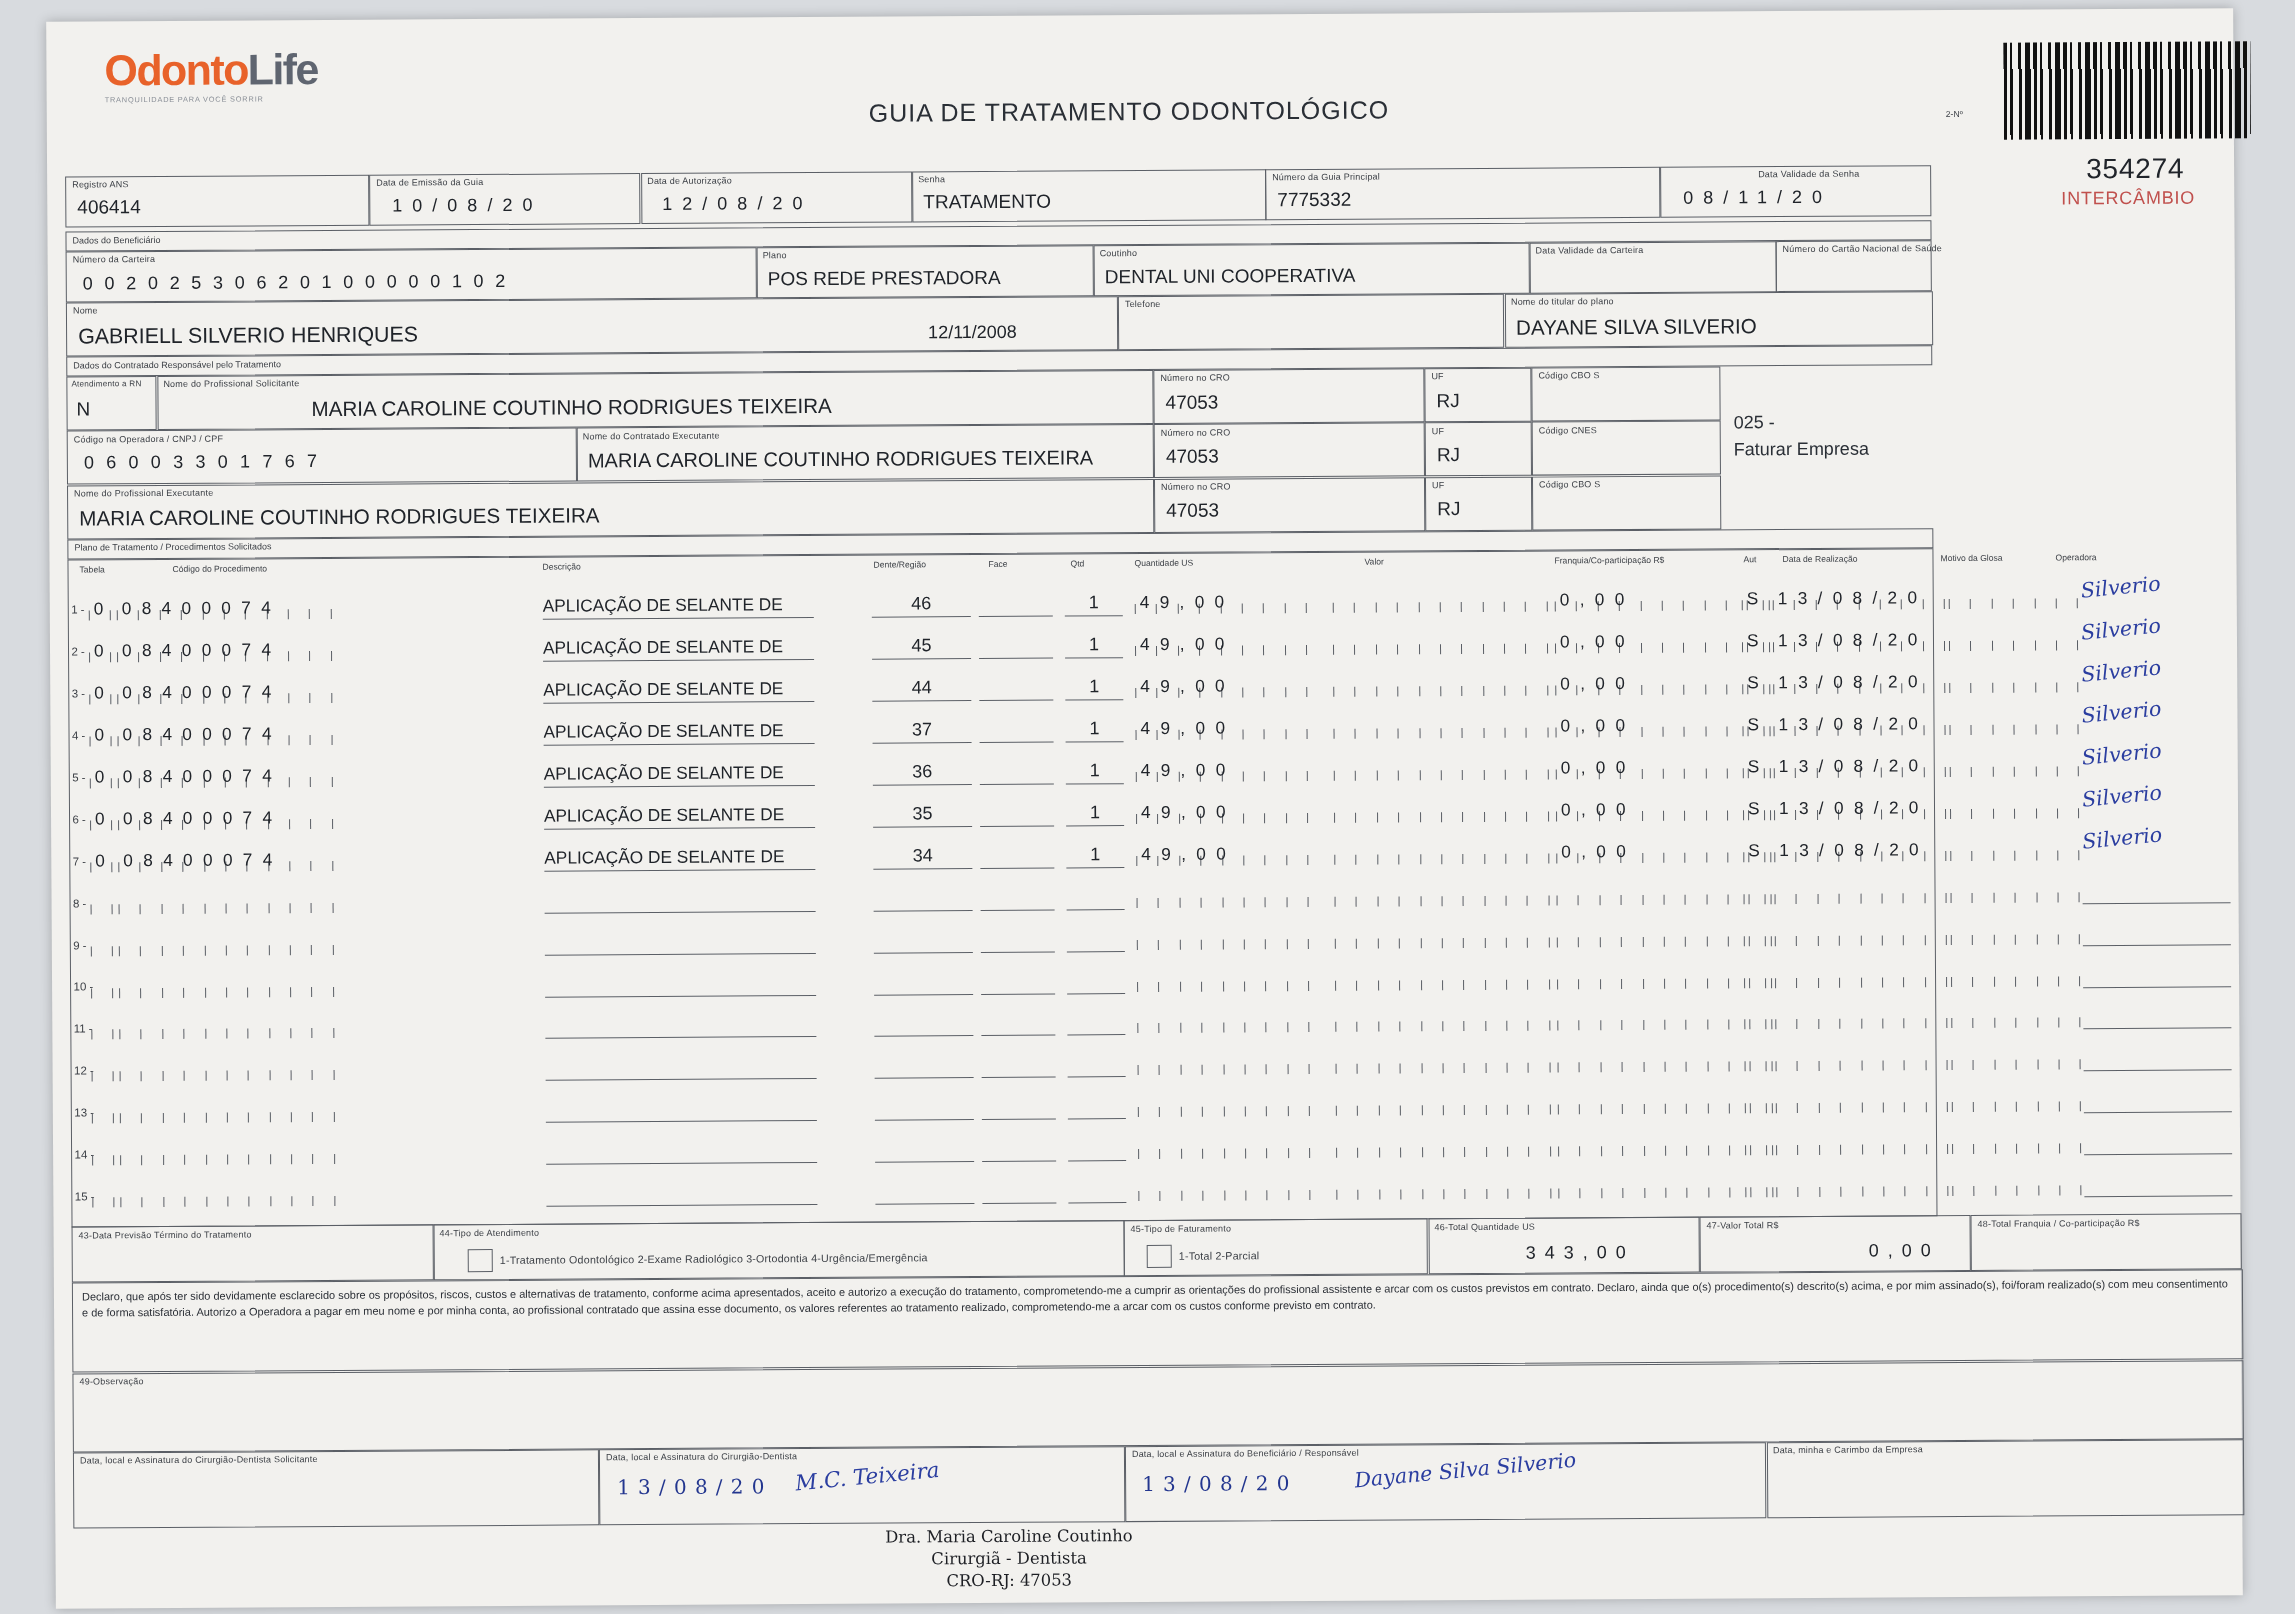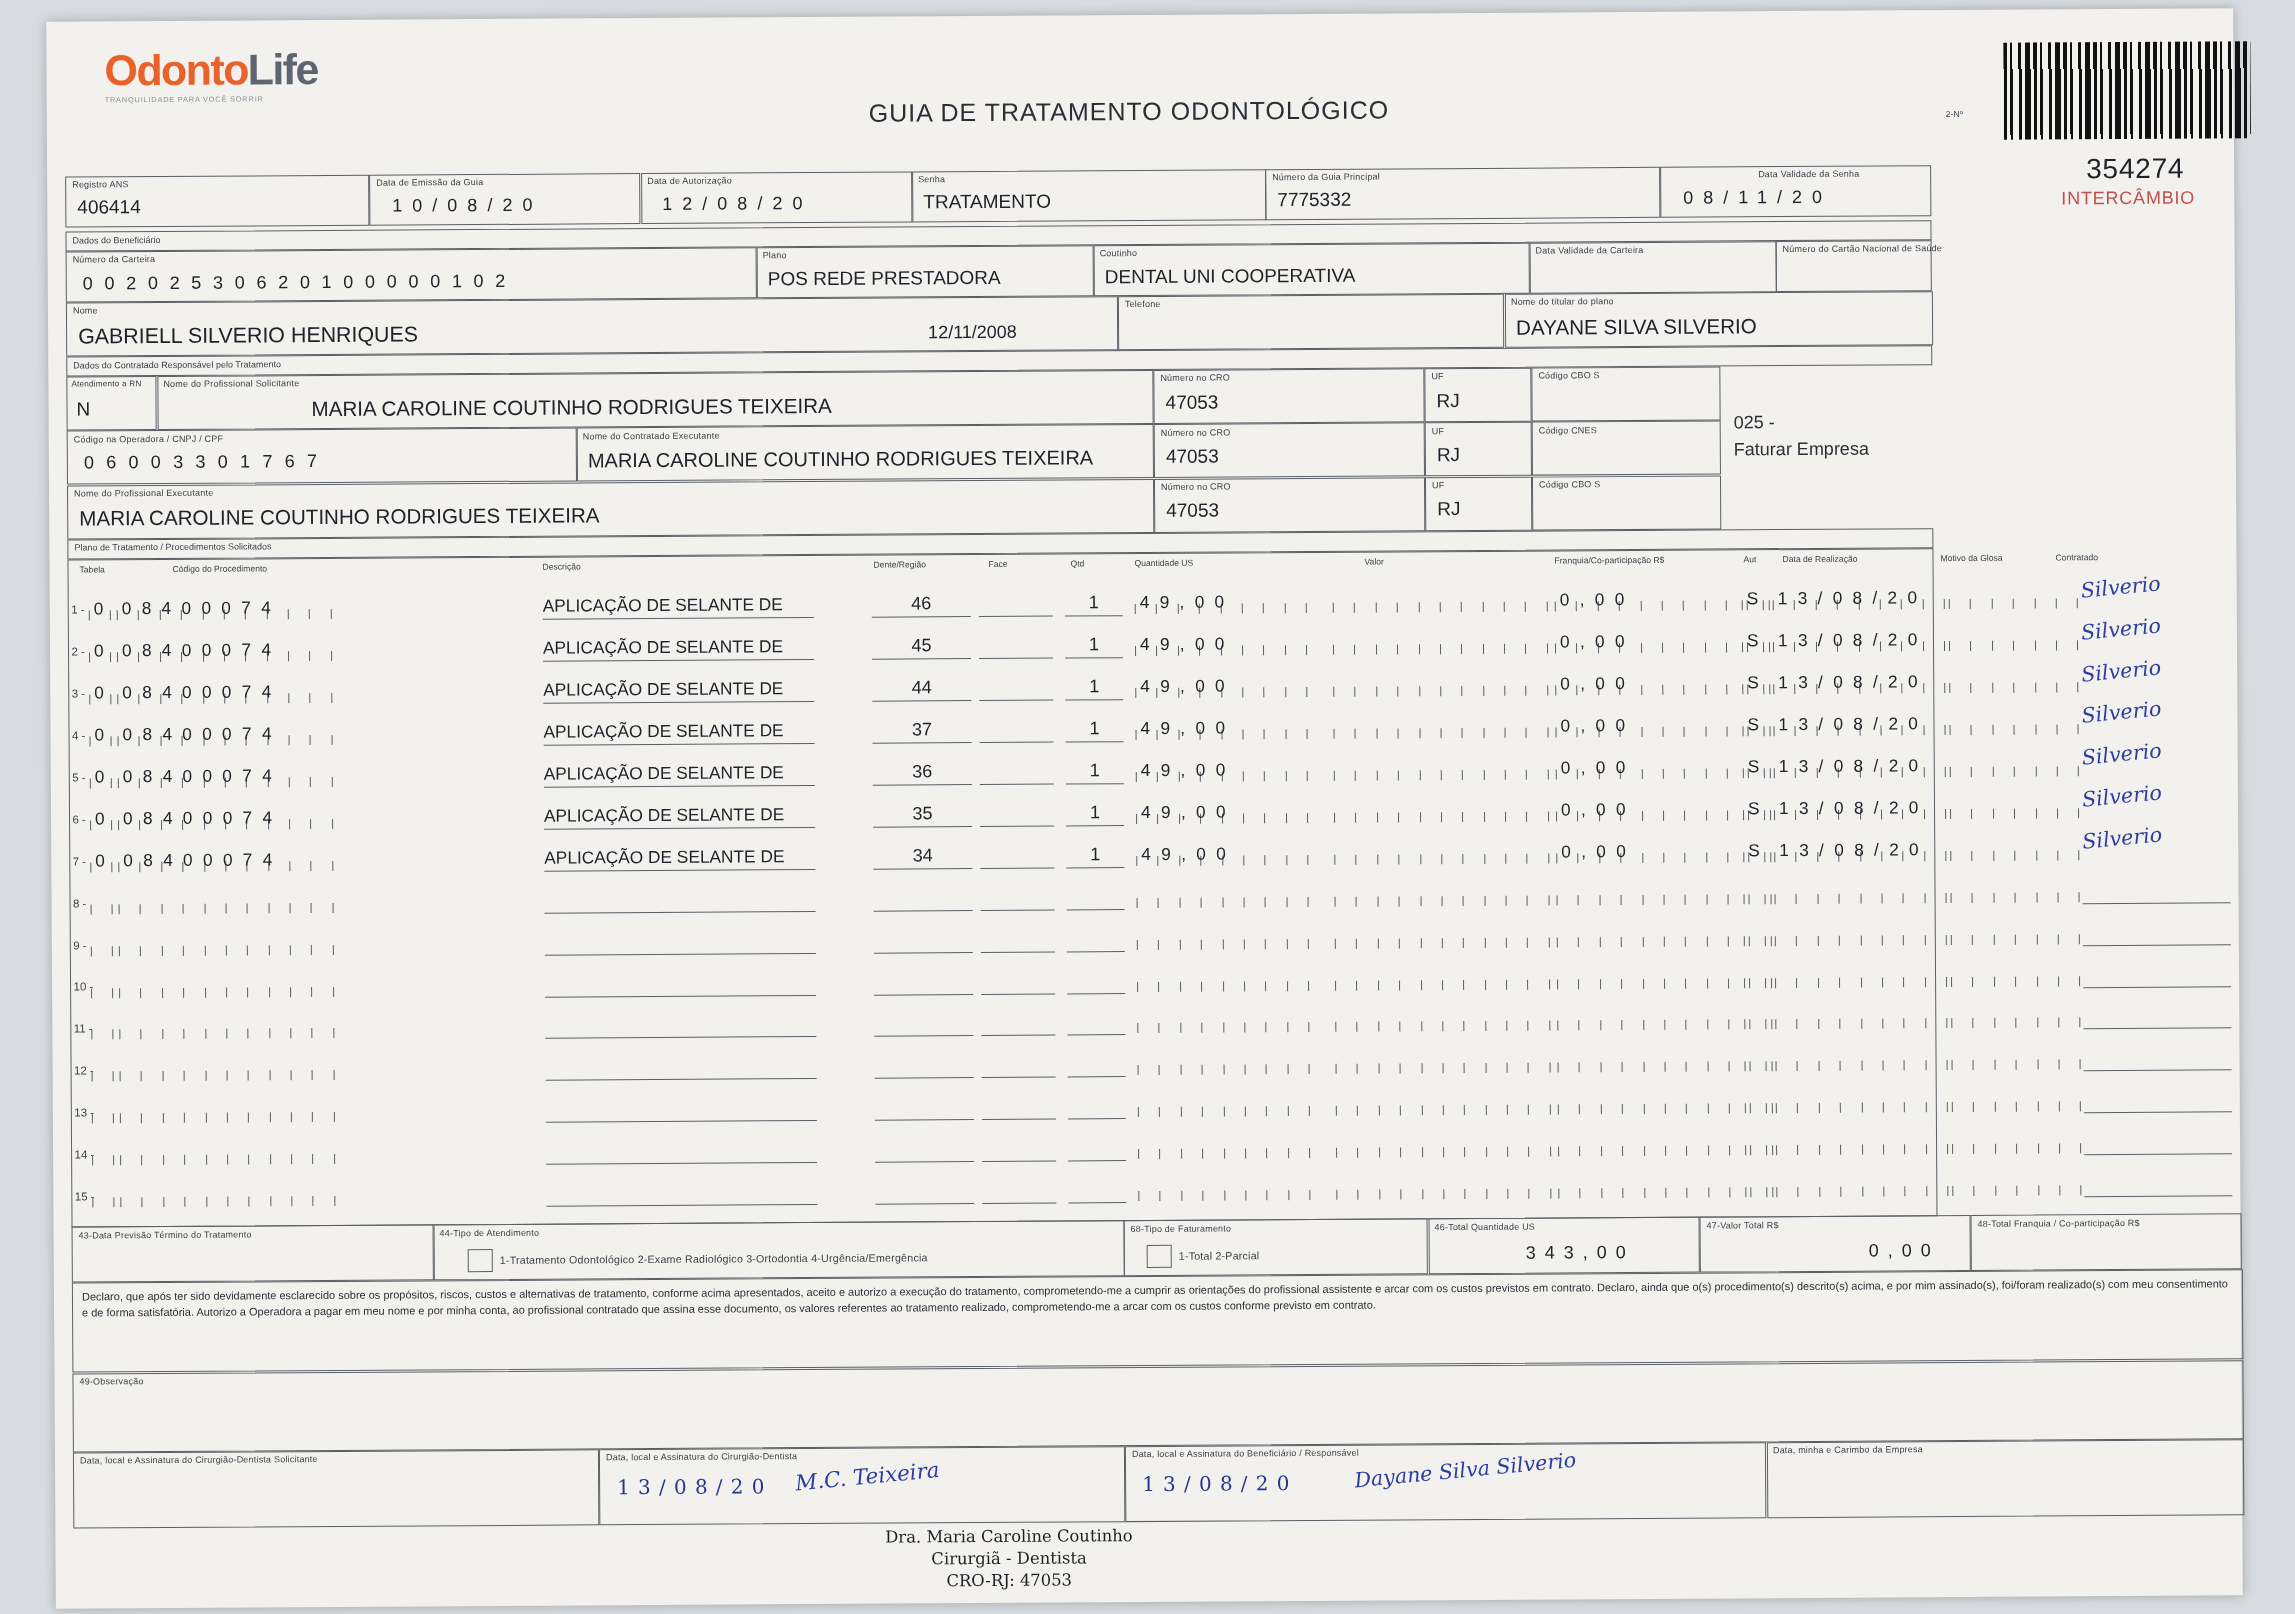--- a/index.html
+++ b/index.html
@@ -188,21 +188,21 @@
     <div class="tiny" style="left:493px;top:543px;">Descrição</div>
     <div class="tiny" style="left:824px;top:543px;">Dente/Região</div>
     <div class="tiny" style="left:939px;top:543px;">Face</div>
     <div class="tiny" style="left:1021px;top:543px;">Qtd</div>
     <div class="tiny" style="left:1085px;top:543px;">Quantidade US</div>
     <div class="tiny" style="left:1315px;top:543px;">Valor</div>
     <div class="tiny" style="left:1505px;top:543px;">Franquia/Co-participação R$</div>
     <div class="tiny" style="left:1694px;top:543px;">Aut</div>
     <div class="tiny" style="left:1733px;top:543px;">Data de Realização</div>
     <div class="tiny" style="left:1891px;top:543px;">Motivo da Glosa</div>
-    <div class="tiny" style="left:2006px;top:543px;">Contratado</div>
+    <div class="tiny" style="left:2006px;top:543px;">Operadora</div>
 
     <div id="rows">
         <div class="tiny" style="left: 21.4px; top: 582px; font-size: 11.5px;">1 -</div>
         <div style="position: absolute; left: 39px; top: 577px; height: 21.4px; width: 21.4px;">
           <span style="position:absolute;left:0px;top:11.5px;width:0.8px;height:10px;background:#5b5f66;"></span>
           <span style="position:absolute;left:3.3px;top:0;bottom:0;"></span>
           <span style="position:absolute;left:21.4px;top:11.5px;width:0.8px;height:10px;background:#5b5f66;"></span>
           <span style="position:absolute;left:5px;top:0;font-size:17.3px;color:#20242a;letter-spacing:10.3px;white-space:nowrap;">0</span>
         </div>
         <div style="position: absolute; left: 67px; top: 577px; height: 21.4px; width: 214px;">
@@ -1703,21 +1703,21 @@
     <div class="box" style="left:18px;top:1205px;width:362px;height:56px;"></div>
     <div class="lbl" style="left:25px;top:1209px;">43-Data Previsão Término do Tratamento</div>
     <div class="digits" style="left:39px;top:1232px;letter-spacing:10px;color:#6c7076;"></div>
 
     <div class="box" style="left:380px;top:1205px;width:691px;height:56px;"></div>
     <div class="lbl" style="left:386px;top:1209px;">44-Tipo de Atendimento</div>
     <div class="box" style="left:414px;top:1230px;width:25px;height:23px;"></div>
     <div class="lbl" style="left:446px;top:1235px;font-size:10.7px;">1-Tratamento Odontológico  2-Exame Radiológico  3-Ortodontia  4-Urgência/Emergência</div>
 
     <div class="box" style="left:1070px;top:1205px;width:304px;height:56px;"></div>
-    <div class="lbl" style="left:1077px;top:1209px;">68-Tipo de Faturamento</div>
+    <div class="lbl" style="left:1077px;top:1209px;">45-Tipo de Faturamento</div>
     <div class="box" style="left:1093px;top:1230px;width:25px;height:23px;"></div>
     <div class="lbl" style="left:1125px;top:1235px;font-size:10.7px;">1-Total  2-Parcial</div>
 
     <div class="box" style="left:1375px;top:1205px;width:271px;height:56px;"></div>
     <div class="lbl" style="left:1381px;top:1209px;">46-Total Quantidade US</div>
     <div class="digits" style="left:1472px;top:1230px;letter-spacing:9px;">343,00</div>
 
     <div class="box" style="left:1646px;top:1205px;width:271px;height:56px;"></div>
     <div class="lbl" style="left:1653px;top:1209px;">47-Valor Total R$</div>
     <div class="digits" style="left:1815px;top:1230px;letter-spacing:9px;">0,00</div>

